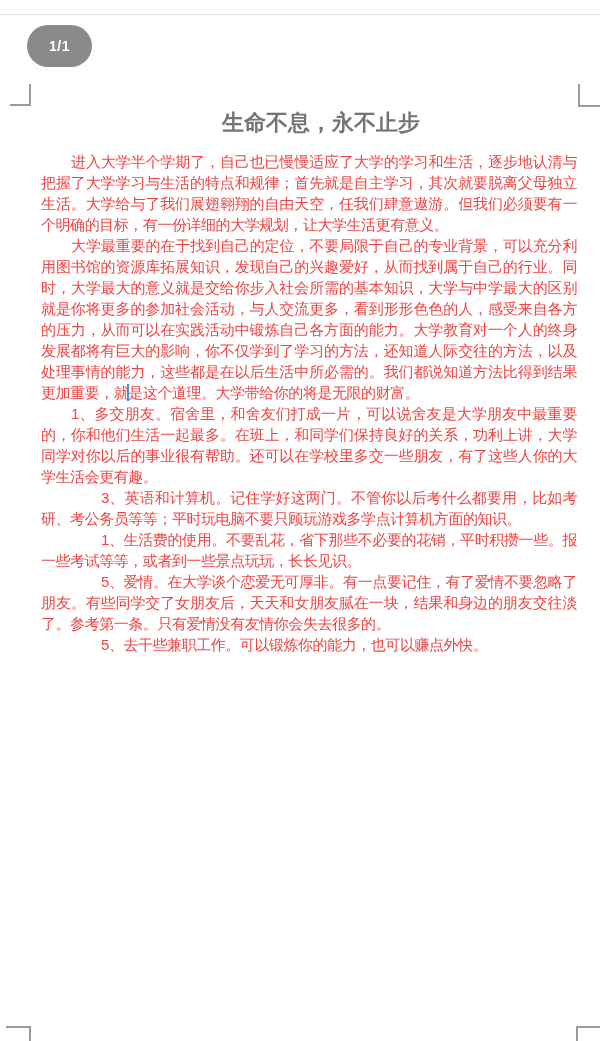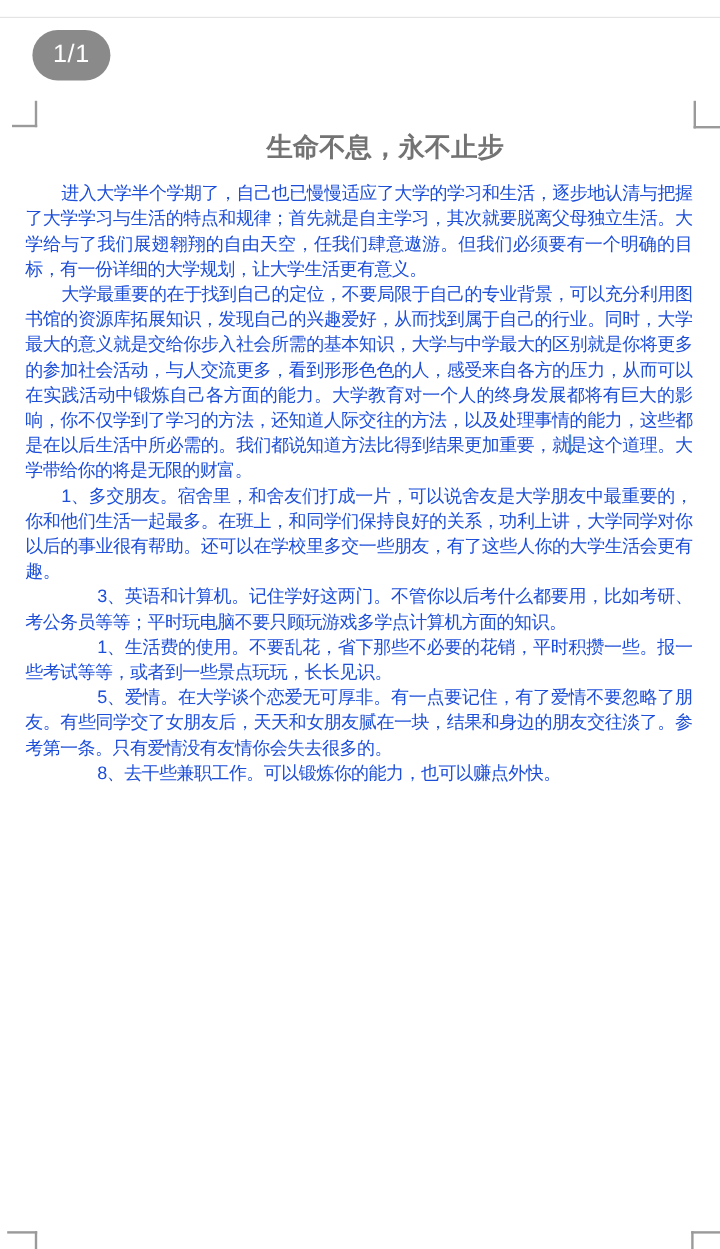--- a/index.html
+++ b/index.html
@@ -21,22 +21,22 @@
     width: 600px; height: 1px;
     background: #e4e4e4;
   }
   .page-pill {
     position: absolute;
     left: 27px; top: 25px;
     width: 65px; height: 42px;
     background: #8a8a8a;
     border-radius: 21px;
     color: #ffffff;
-    font-size: 21px;
-    font-weight: 400;
+    font-size: 14px;
+    font-weight: 700;
     display: flex;
     align-items: center;
     justify-content: center;
     letter-spacing: 0.5px;
   }
   
   .corner { position: absolute; }
   .corner.tl {
     left: 10px; top: 84px; width: 21px; height: 22px;
     border-right: 2px solid #9a9a9a;
@@ -70,21 +70,22 @@
     text-align: center;
     text-indent: 2em;
     color: #737373;
     margin-bottom: 11px;
   }
   .para {
     font-size: 15px;
     line-height: 21px;
     text-align: justify;
     letter-spacing: -0.45px;
-    color: #1d4ed8;
+    color: #ef4444;
+    margin-left: 20px;
   }
   .indent-2 { text-indent: 2em; }
   .indent-4 { text-indent: 4em; }
   .caret {
     display: inline-block;
     width: 2px; height: 17px;
     background: #4a90d2;
     vertical-align: -3px;
     margin: 0 -1px;
   }
@@ -115,18 +116,18 @@
 
 
     <p class="para indent-4">3、英语和计算机。记住学好这两门。不管你以后考什么都要用，比如考研、考公务员等等；平时玩电脑不要只顾玩游戏多学点计算机方面的知识。</p>
 
     <p class="para indent-4">1、生活费的使用。不要乱花，省下那些不必要的花销，平时积攒一些。报一些考试等等，或者到一些景点玩玩，长长见识。</p>
 
     <p class="para indent-4">5、爱情。在大学谈个恋爱无可厚非。有一点要记住，有了爱情不要忽略了朋友。有些同学交了女朋友后，天天和女朋友腻在一块，结果和身边的朋友交往淡了。参考第一条。只有爱情没有友情你会失去很多的。</p>
 
 
 
-    <p class="para indent-4">8、去干些兼职工作。可以锻炼你的能力，也可以赚点外快。</p>
+    <p class="para indent-4">5、去干些兼职工作。可以锻炼你的能力，也可以赚点外快。</p>
 
 
   </div>
 
 </div>
 
 </body></html>

